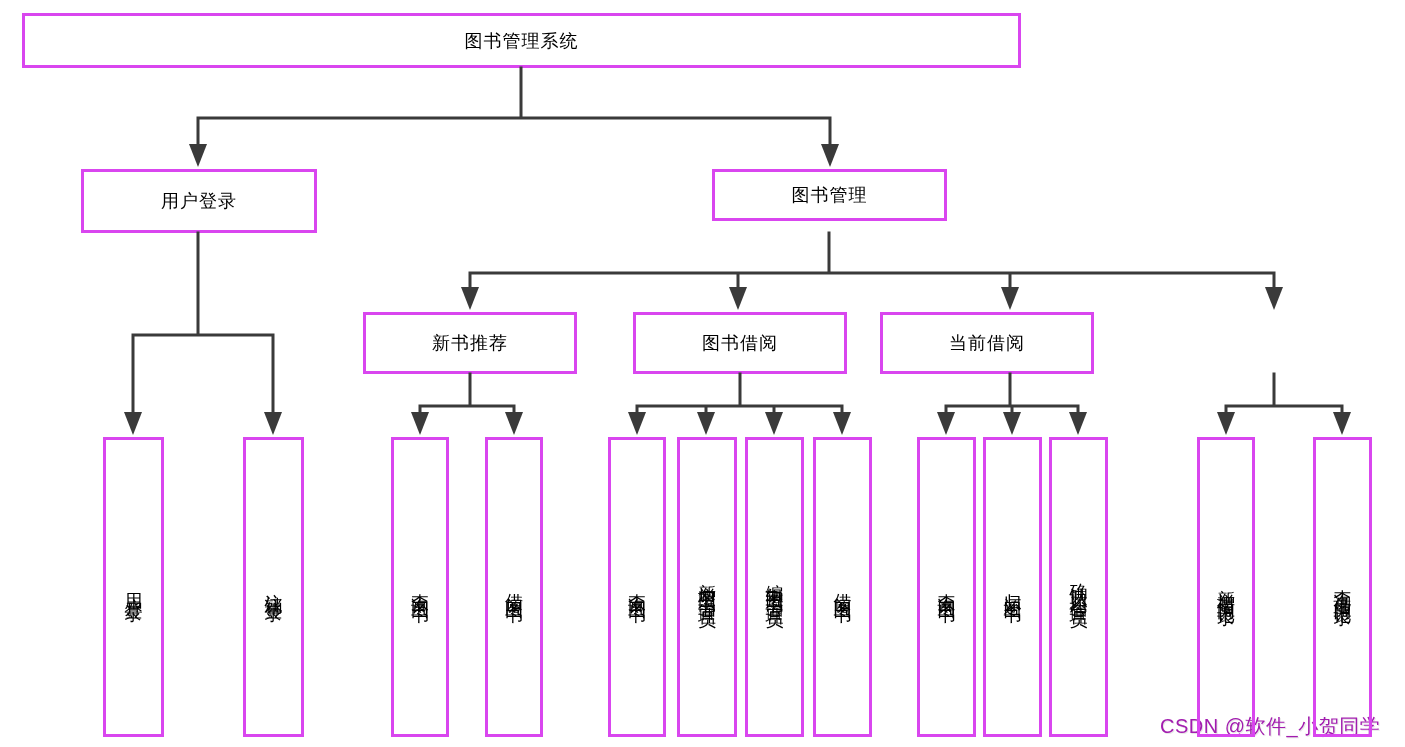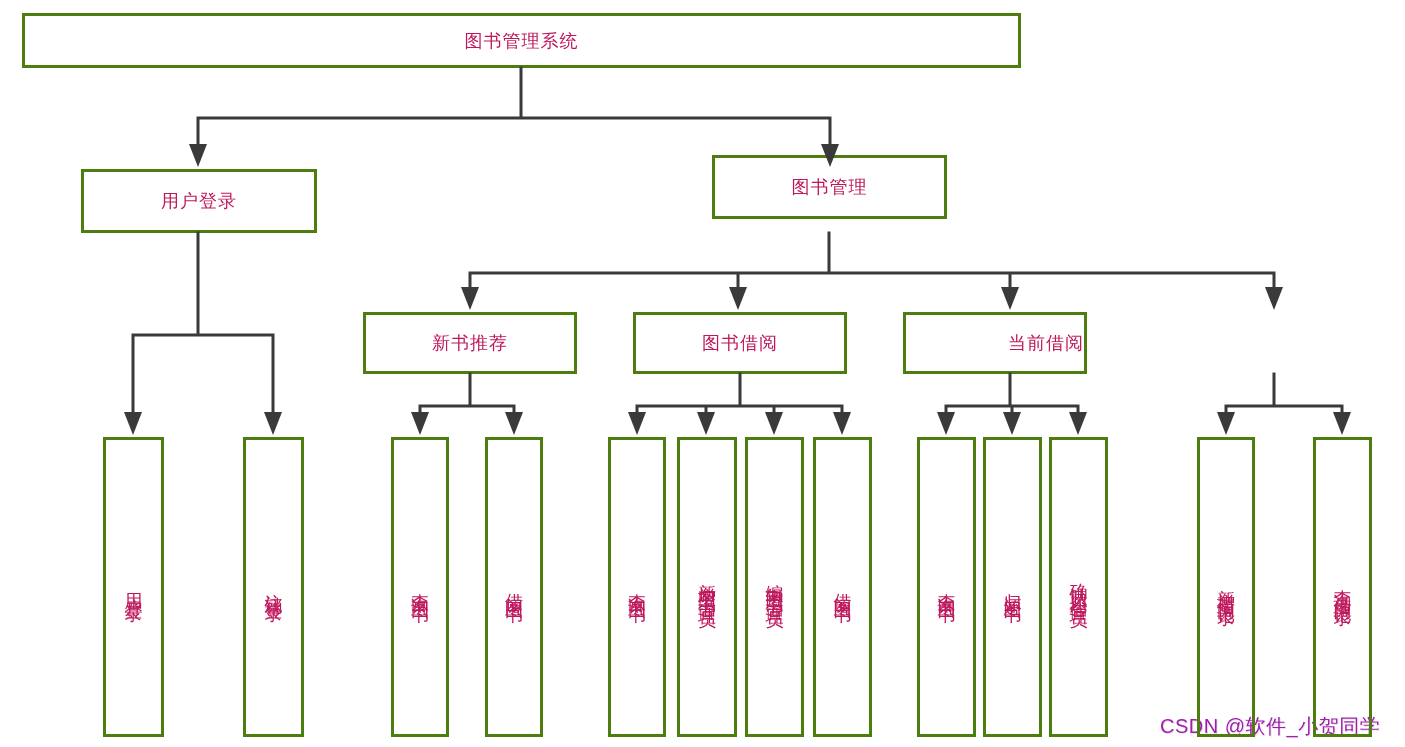--- a/index.html
+++ b/index.html
@@ -8,21 +8,21 @@
     font-family:"Liberation Sans","DejaVu Sans",sans-serif; overflow:hidden;
   }
   .watermark {
     position:absolute; left:1160px; top:713px; z-index:1;
     font-size:20px; color:#a21caf; letter-spacing:0.5px;
     text-shadow:1px 1px 0 #e7e7e7; white-space:nowrap;
   }
   .connectors { position:absolute; left:0; top:0; z-index:3; pointer-events:none; }
   .box {
     position:absolute; box-sizing:border-box; z-index:2;
-    border:3px solid #4d7c0f; background:transparent; color:#be185d;
+    border:3px solid #d946ef; background:transparent; color:#000000;
     display:flex; align-items:center; justify-content:center;
   }
   .box.h span { font-size:18px; letter-spacing:1px; white-space:nowrap; }
   .box.v span {
     writing-mode:vertical-rl; text-orientation:mixed;
     font-size:18px; letter-spacing:4px;
   }
 </style>
 </head>
 <body>
@@ -71,31 +71,31 @@
     </g>
   </svg>
 
   <div class="box h" style="left:22px; top:13px; width:999px; height:55px;">
     <span>图书管理系统</span>
   </div>
 
   <div class="box h" style="left:81px; top:169px; width:236px; height:64px;">
     <span>用户登录</span>
   </div>
-  <div class="box h" style="left:712px; top:155px; width:235px; height:64px;">
+  <div class="box h" style="left:712px; top:169px; width:235px; height:52px;">
     <span>图书管理</span>
   </div>
 
   <div class="box h" style="left:633px; top:312px; width:214px; height:62px;">
     <span>图书借阅</span>
   </div>
   <div class="box h" style="left:363px; top:312px; width:214px; height:62px;">
     <span>新书推荐</span>
   </div>
-  <div class="box h" style="left:903px; top:312px; width:184px; height:62px;justify-content:flex-end;">
+  <div class="box h" style="left:880px; top:312px; width:214px; height:62px;">
     <span>当前借阅</span>
   </div>
 
   <div class="box v" style="left:103px; top:437px; width:61px; height:300px;">
     <span>用户登录</span>
   </div>
   <div class="box v" style="left:243px; top:437px; width:61px; height:300px;">
     <span>注销登录</span>
   </div>
 

